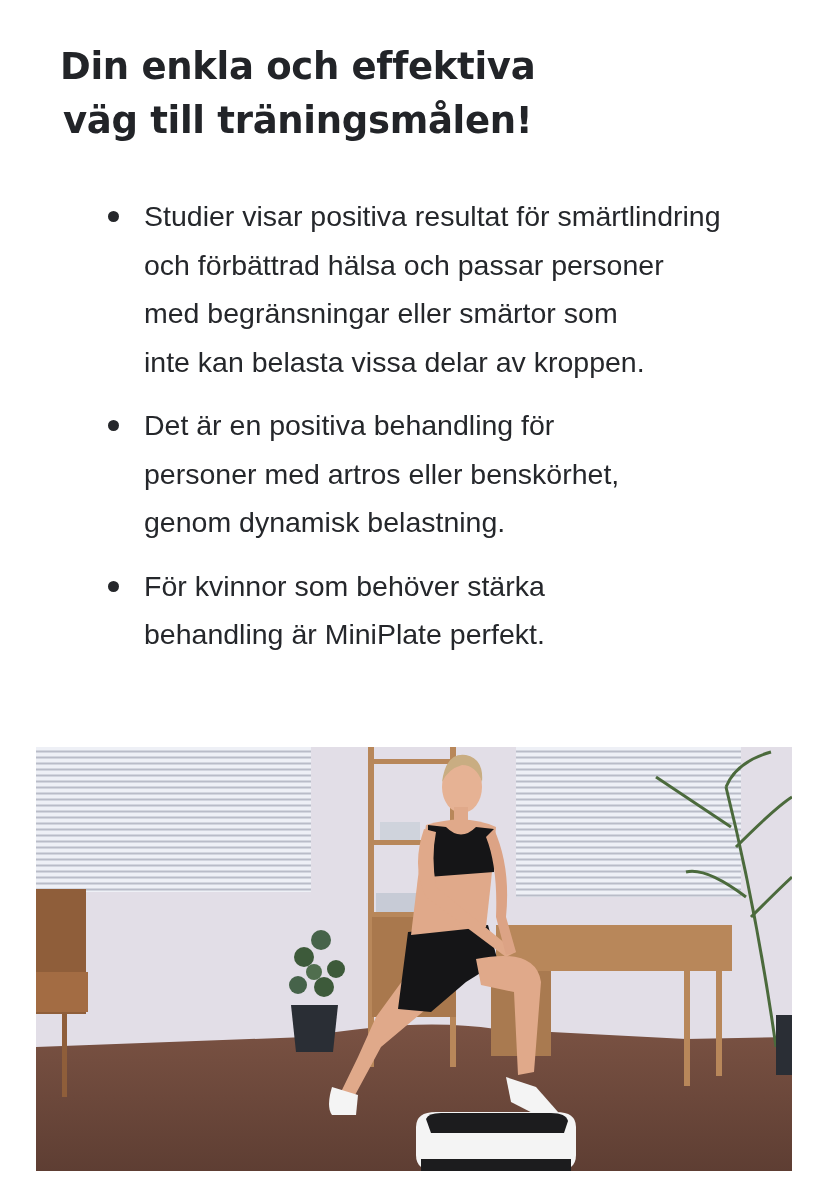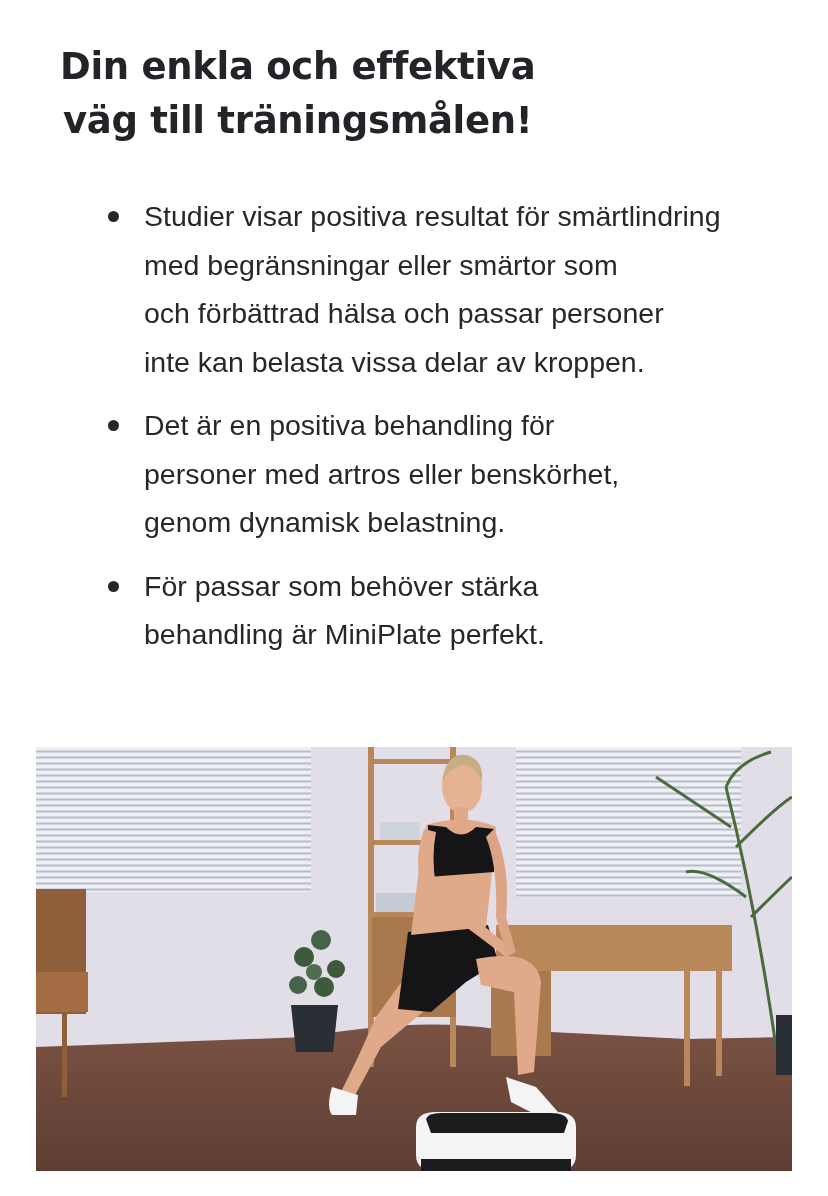--- a/index.html
+++ b/index.html
@@ -22,33 +22,33 @@
 
 <h1 class="heading">
   <span>Din enkla och effektiva</span>
   <span>väg till träningsmålen!</span>
 </h1>
 
 <ul class="bullets">
   <li class="bullet">
     <span class="dot"></span>
     <span class="line">Studier visar positiva resultat för smärtlindring</span>
+    <span class="line">och förbättrad hälsa och passar personer</span>
     <span class="line">med begränsningar eller smärtor som</span>
-    <span class="line">och förbättrad hälsa och passar personer</span>
     <span class="line">inte kan belasta vissa delar av kroppen.</span>
   </li>
   <li class="bullet">
     <span class="dot"></span>
     <span class="line">Det är en positiva behandling för</span>
     <span class="line">personer med artros eller benskörhet,</span>
     <span class="line">genom dynamisk belastning.</span>
   </li>
   <li class="bullet">
     <span class="dot"></span>
-    <span class="line">För passar som behöver stärka</span>
+    <span class="line">För kvinnor som behöver stärka</span>
     <span class="line">behandling är MiniPlate perfekt.</span>
   </li>
 </ul>
 
 <div class="photo" title="Woman doing a lunge exercise with one foot on a white and black vibration plate in a bright room with wooden furniture and plants">
   <svg viewBox="0 0 756 424" preserveAspectRatio="none">
     <defs>
       <pattern id="blinds" width="6" height="6" patternUnits="userSpaceOnUse">
         <rect width="6" height="6" fill="#eef0f6"></rect>
         <rect y="3.5" width="6" height="2" fill="#b9bcc8"></rect>

